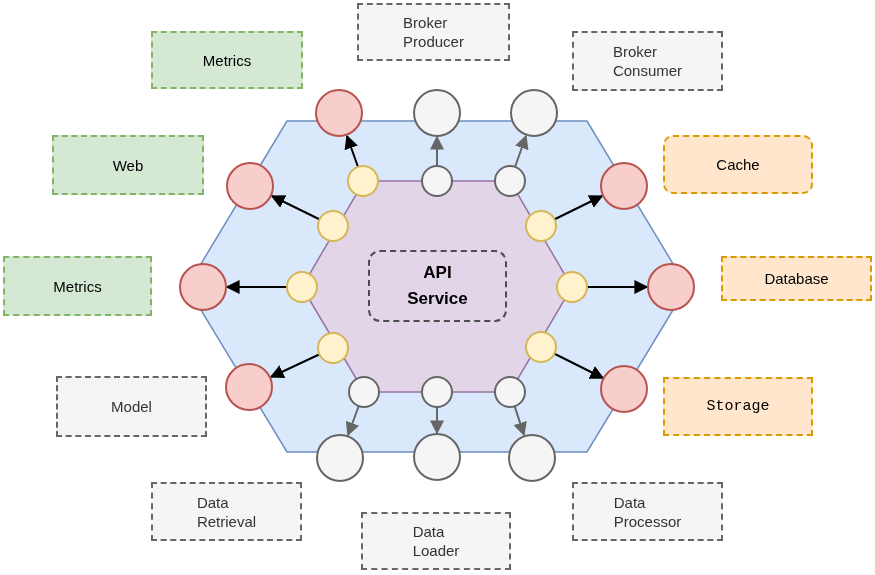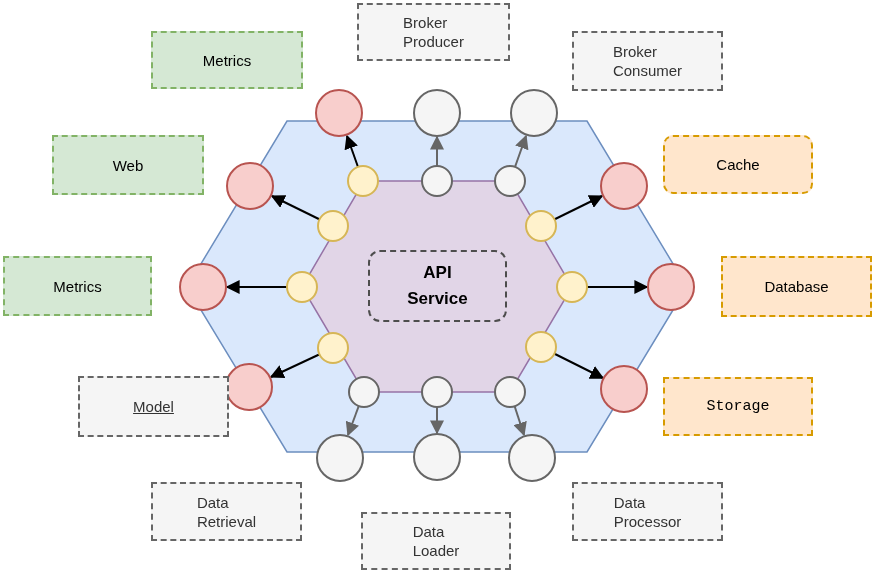--- a/index.html
+++ b/index.html
@@ -112,24 +112,24 @@
   </div>
   <div class="box green" style="left:52px;  top:135px; width:152px; height:60px;">
     <span class="lbl">Web</span>
   </div>
   <div class="box orange" style="left:663px; top:135px; width:150px; height:59px;border-radius:10px;">
     <span class="lbl">Cache</span>
   </div>
   <div class="box green" style="left:3px;   top:256px; width:149px; height:60px;">
     <span class="lbl">Metrics</span>
   </div>
-  <div class="box orange" style="left:721px; top:256px; width:151px; height:61px;">
+  <div class="box orange" style="left:721px; top:256px; width:151px; height:45px;">
     <span class="lbl">Database</span>
   </div>
-  <div class="box gray" style="left:78px;  top:376px; width:151px; height:61px;text-decoration:underline;">
+  <div class="box gray" style="left:56px;  top:376px; width:151px; height:61px;">
     <span class="lbl">Model</span>
   </div>
   <div class="box orange" style="left:663px; top:377px; width:150px; height:59px;font-family:Liberation Mono, monospace;">
     <span class="lbl">Storage</span>
   </div>
   <div class="box gray" style="left:151px; top:482px; width:151px; height:59px;">
     <span class="lbl">Data
 Retrieval</span>
   </div>
   <div class="box gray" style="left:361px; top:512px; width:150px; height:58px;">

